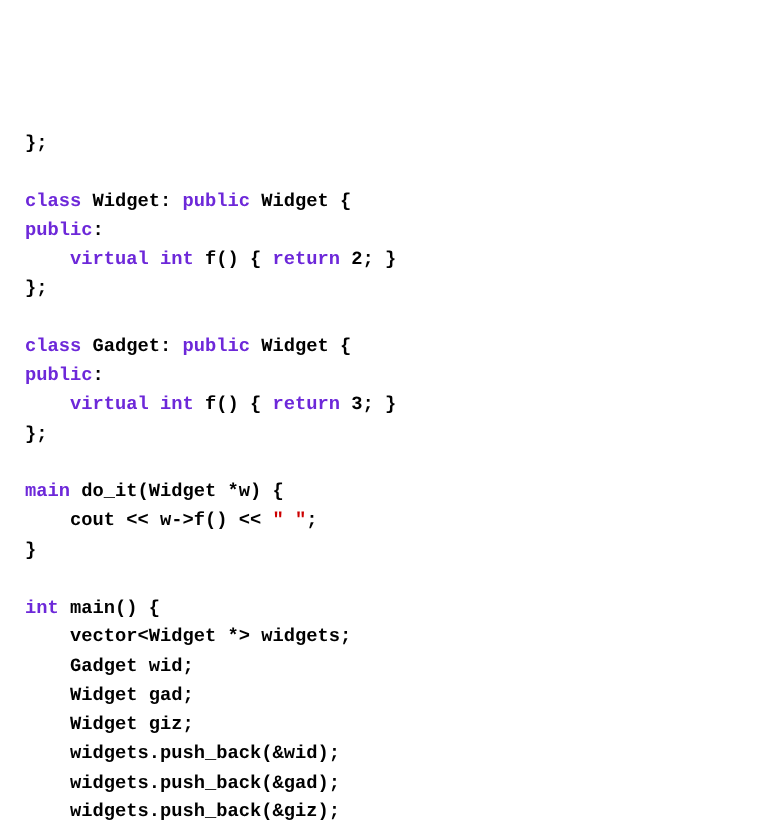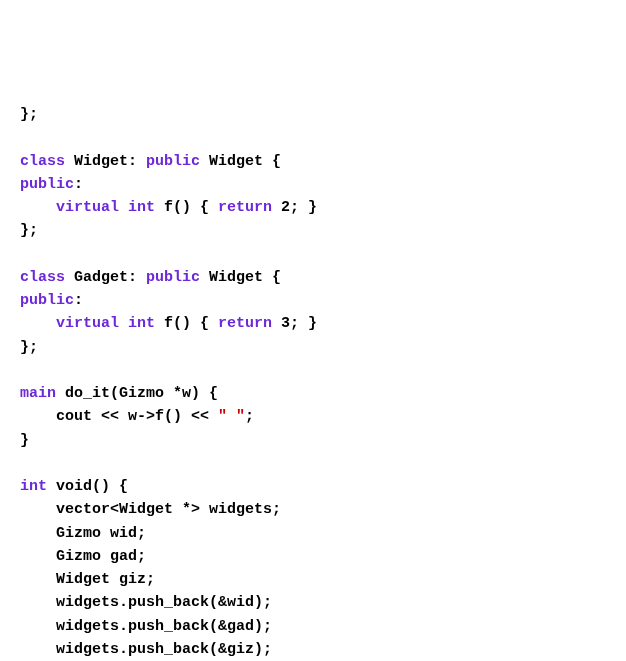--- a/index.html
+++ b/index.html
@@ -27,28 +27,28 @@
 <span class="kw">class</span><span class="blk"> Widget: </span><span class="kw">public</span><span class="blk"> Widget {</span>
 <span class="kw">public</span><span class="blk">:</span>
 <span class="blk">    </span><span class="kw">virtual</span><span class="blk"> </span><span class="kw">int</span><span class="blk"> f() { </span><span class="kw">return</span><span class="blk"> 2; }</span>
 <span class="blk">};</span>
 <span class="blk"></span>
 <span class="kw">class</span><span class="blk"> Gadget: </span><span class="kw">public</span><span class="blk"> Widget {</span>
 <span class="kw">public</span><span class="blk">:</span>
 <span class="blk">    </span><span class="kw">virtual</span><span class="blk"> </span><span class="kw">int</span><span class="blk"> f() { </span><span class="kw">return</span><span class="blk"> 3; }</span>
 <span class="blk">};</span>
 <span class="blk"></span>
-<span class="kw">main</span><span class="blk"> do_it(Gizmo *w) {</span>
+<span class="kw">main</span><span class="blk"> do_it(Widget *w) {</span>
 <span class="blk">    cout &lt;&lt; w-&gt;f() &lt;&lt; </span><span class="str">" "</span><span class="blk">;</span>
 <span class="blk">}</span>
 <span class="blk"></span>
-<span class="kw">int</span><span class="blk"> void() {</span>
+<span class="kw">int</span><span class="blk"> main() {</span>
 <span class="blk">    vector&lt;Widget *&gt; widgets;</span>
-<span class="blk">    Gizmo wid;</span>
-<span class="blk">    Gizmo gad;</span>
+<span class="blk">    Gadget wid;</span>
+<span class="blk">    Widget gad;</span>
 <span class="blk">    Widget giz;</span>
 <span class="blk">    widgets.push_back(&amp;wid);</span>
 <span class="blk">    widgets.push_back(&amp;gad);</span>
 <span class="blk">    widgets.push_back(&amp;giz);</span>
 
 
 </div>
 
 
 

